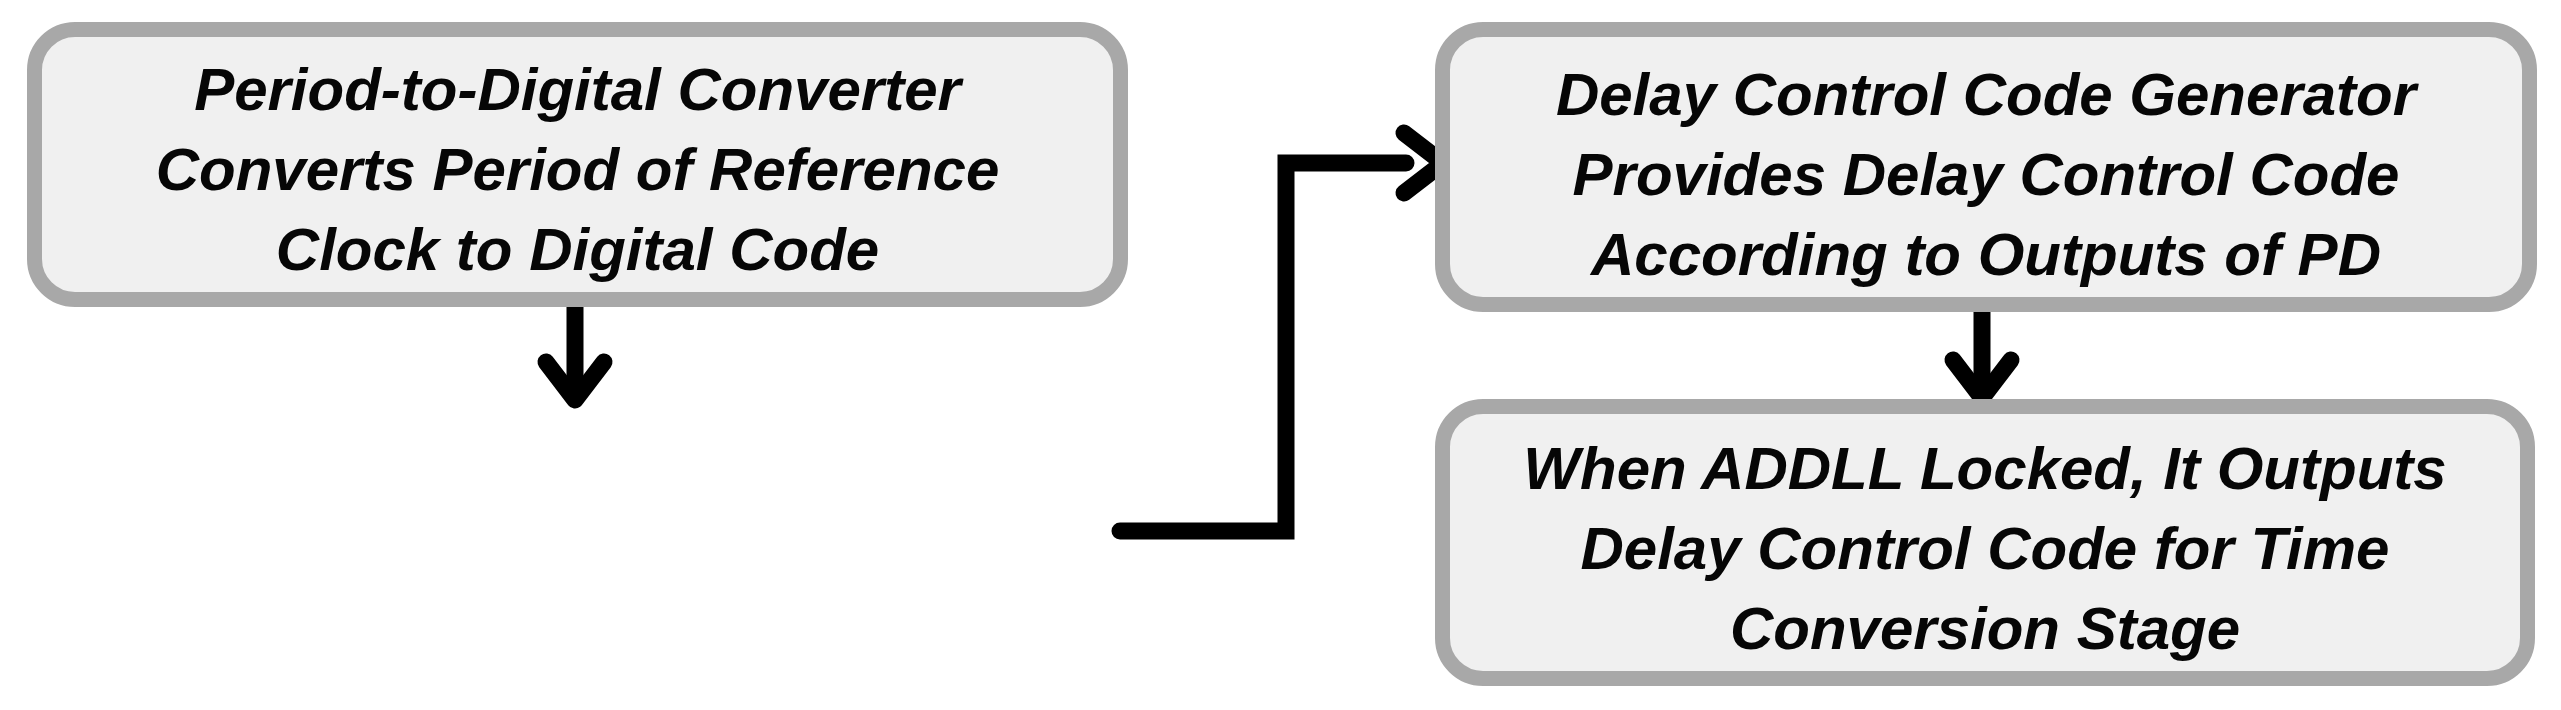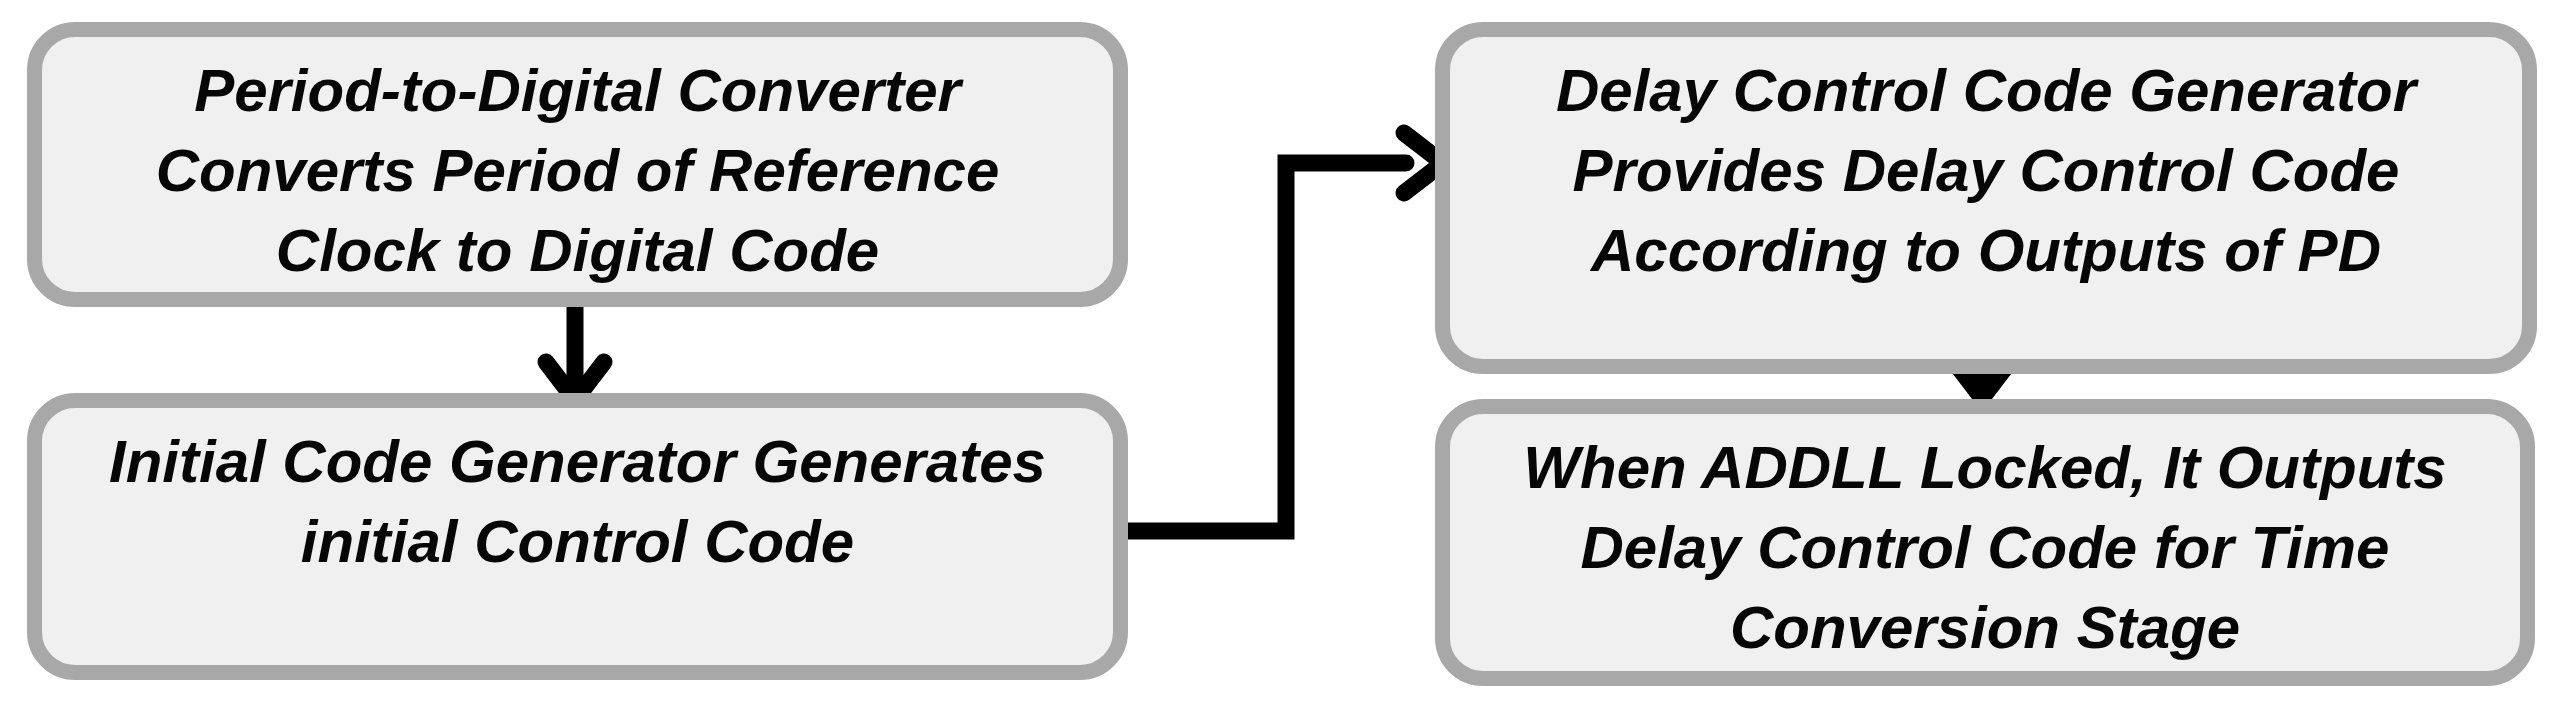--- a/index.html
+++ b/index.html
@@ -15,36 +15,36 @@
     background: #ffffff;
     overflow: hidden;
   }
   .flow-box {
     position: absolute;
     box-sizing: border-box;
     background: #f0f0f0;
     border: 15px solid #a8a8a8;
     border-radius: 48px;
     display: flex;
-    align-items: flex-start;
+    align-items: flex-end;
     justify-content: center;
-    padding: 14px 18px;
+    padding: 2px 18px;
   }
   .box-text {
     white-space: pre-line;
     text-align: center;
     font-weight: bold;
     font-style: italic;
     font-size: 60px;
     line-height: 80px;
     color: #060606;
   }
   #box-pdc     { left: 27px;   top: 22px;  width: 1101px; height: 285px; }
   #box-initial { left: 27px;   top: 393px; width: 1101px; height: 287px; }
-  #box-dccg    { left: 1435px; top: 22px;  width: 1102px; height: 352px; }
+  #box-dccg    { left: 1435px; top: 22px;  width: 1102px; height: 290px; }
   #box-locked  { left: 1435px; top: 399px; width: 1100px; height: 287px; }
   .connectors {
     position: absolute;
     left: 0;
     top: 0;
     width: 2561px;
     height: 710px;
     pointer-events: none;
   }
 </style>
@@ -70,24 +70,20 @@
       <polyline points="1953,360 1982,398 2011,360" stroke-width="17" stroke-linecap="round" stroke-linejoin="round" fill="none" stroke="#000000"></polyline>
     </g>
   </svg>
 
   <div class="flow-box" id="box-pdc">
     <div class="box-text">Period-to-Digital Converter
 Converts Period of Reference
 Clock to Digital Code</div>
   </div>
 
-  <div class="flow-box" id="box-initial">
-    <div class="box-text">Initial Code Generator Generates
-initial Control Code</div>
-  </div>
 
   <div class="flow-box" id="box-dccg">
     <div class="box-text">Delay Control Code Generator
 Provides Delay Control Code
 According to Outputs of PD</div>
   </div>
 
   <div class="flow-box" id="box-locked">
     <div class="box-text">When ADDLL Locked, It Outputs
 Delay Control Code for Time

